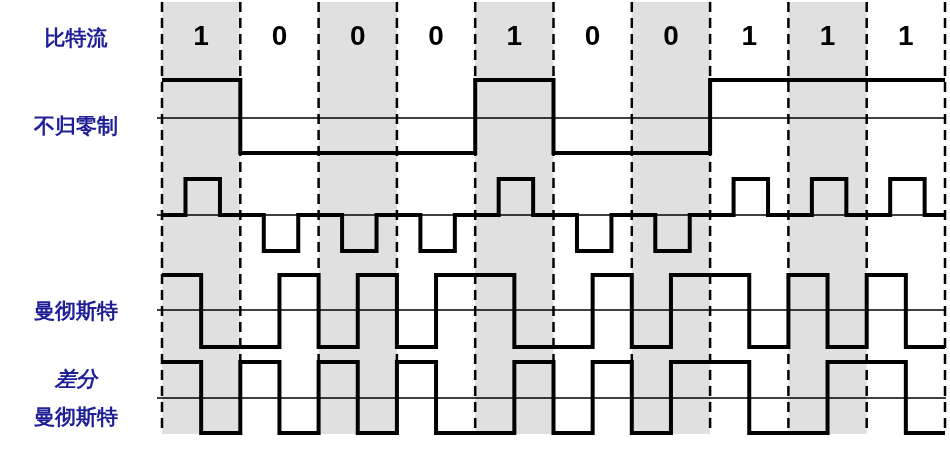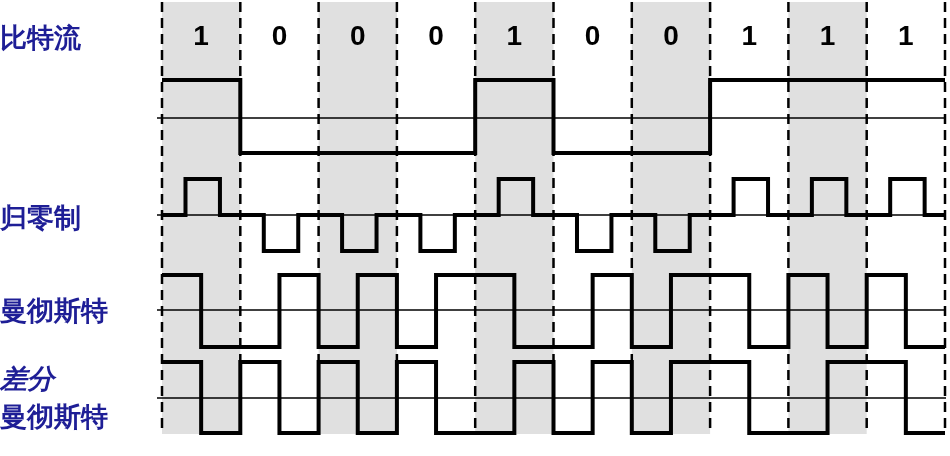--- a/index.html
+++ b/index.html
@@ -4,21 +4,21 @@
 <style>
   html, body { margin: 0; padding: 0; background: #ffffff; }
   body {
     width: 950px; height: 456px; overflow: hidden;
     font-family: "Liberation Sans", sans-serif;
   }
   .stage { position: relative; width: 950px; height: 456px; background: #ffffff; }
   .stage svg { position: absolute; left: 0; top: 0; }
   .rowlabel {
     position: absolute; left: 0; width: 152px;
-    text-align: left; font-weight: bold; font-size: 27px; line-height: 30px;
+    text-align: center; font-weight: bold; font-size: 21px; line-height: 30px;
     color: var(--label-color, #1e1e96);
     white-space: nowrap;
   }
   .bit {
     position: absolute; top: 21px; height: 30px; line-height: 30px;
     text-align: center; font-weight: bold; font-size: 28px; color: #000000;
   }
 </style>
 </head>
 <body>
@@ -60,22 +60,22 @@
       <span class="bit" style="left: 475.2px; width: 78.3px; color: rgb(0, 0, 0);">1</span>
       <span class="bit" style="left: 553.5px; width: 78.3px; color: rgb(0, 0, 0);">0</span>
       <span class="bit" style="left: 631.8px; width: 78.3px; color: rgb(0, 0, 0);">0</span>
       <span class="bit" style="left: 710.1px; width: 78.3px; color: rgb(0, 0, 0);">1</span>
       <span class="bit" style="left: 788.4px; width: 78.3px; color: rgb(0, 0, 0);">1</span>
       <span class="bit" style="left: 866.7px; width: 78.3px; color: rgb(0, 0, 0);">1</span>
     </div>
 
   <div class="rowlabel" style="top:23px;">比特流</div>
 
+  <div class="rowlabel" style="top:111px;">不归零制</div>
 
-  <div class="rowlabel" style="top:203px;">归零制</div>
 
   <div class="rowlabel" style="top:296px;">曼彻斯特</div>
 
   <div class="rowlabel" style="top:364px;font-style:italic;">差分</div>
 
   <div class="rowlabel" style="top:402px;">曼彻斯特</div>
 
 </div>
 
 </body></html>

